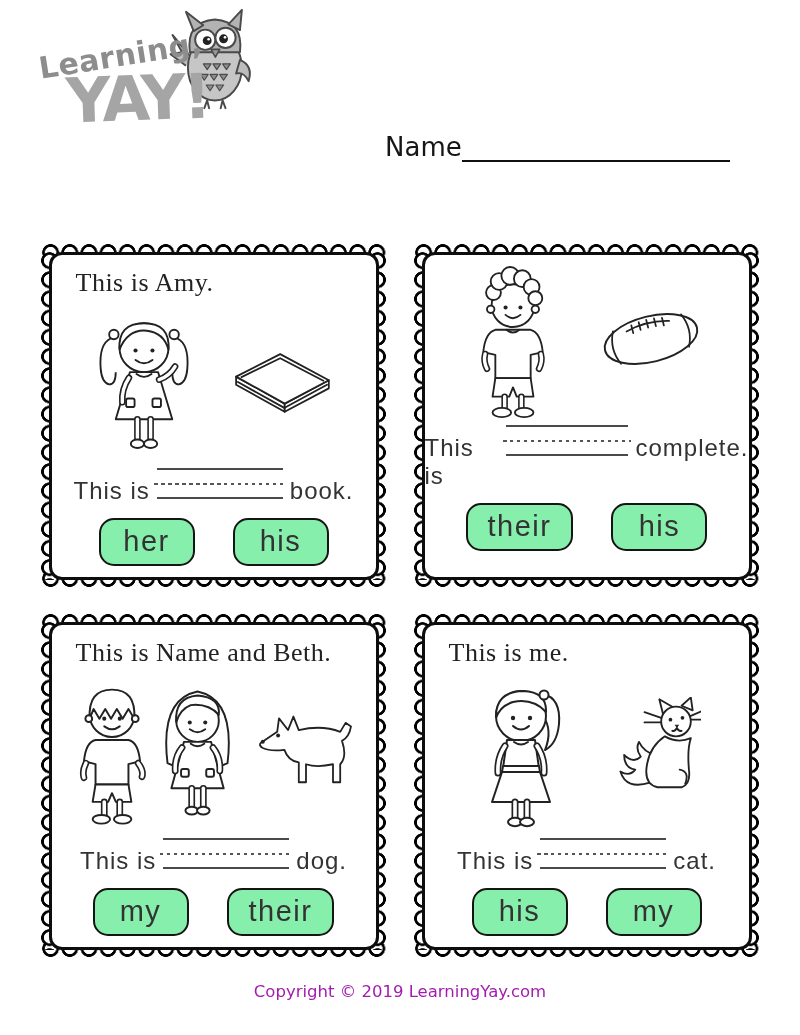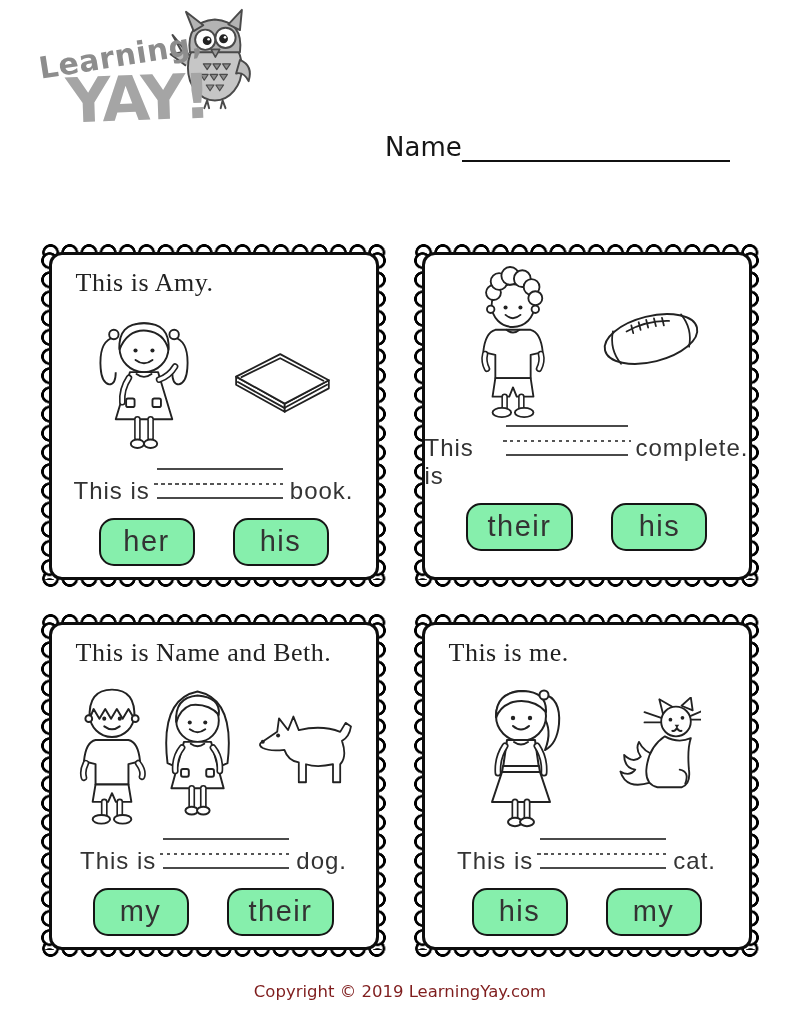--- a/index.html
+++ b/index.html
@@ -64,21 +64,21 @@
   .blank-mid { position:absolute; left:-3px; right:-3px; top:50%; height:1.6px;
     background-image:repeating-linear-gradient(90deg, #555 0 3.5px, transparent 3.5px 7px); }
 
   .options { margin-top:13px; display:flex; justify-content:center; gap:38px; }
   .opt { border:2px solid #151515; border-radius:15px; min-width:96px; height:48px;
     padding:0 20px; display:flex; align-items:center; justify-content:center;
     font-size:29px; color:#333; letter-spacing:1.5px; background:#86efac; cursor:pointer; }
 
   
   .footer { position:absolute; left:0; right:0; top:981px; text-align:center;
-    font-family:"DejaVu Sans", sans-serif; font-size:16.5px; line-height:1.35; color:#7f1d1d; }
+    font-family:"DejaVu Sans", sans-serif; font-size:16.5px; line-height:1.35; color:#a21caf; }
 
   
   svg .fw { fill:#fff; stroke:#222; stroke-width:2; stroke-linejoin:round; }
   svg .ln { fill:none; stroke:#222; stroke-width:2; stroke-linecap:round; stroke-linejoin:round; }
   svg .lo { fill:none; stroke:#222; stroke-width:7; stroke-linecap:round; }
   svg .li { fill:none; stroke:#fff; stroke-width:3.6; stroke-linecap:round; }
   svg .dot { fill:#222; stroke:none; }
 </style>
 </head>
 <body>

